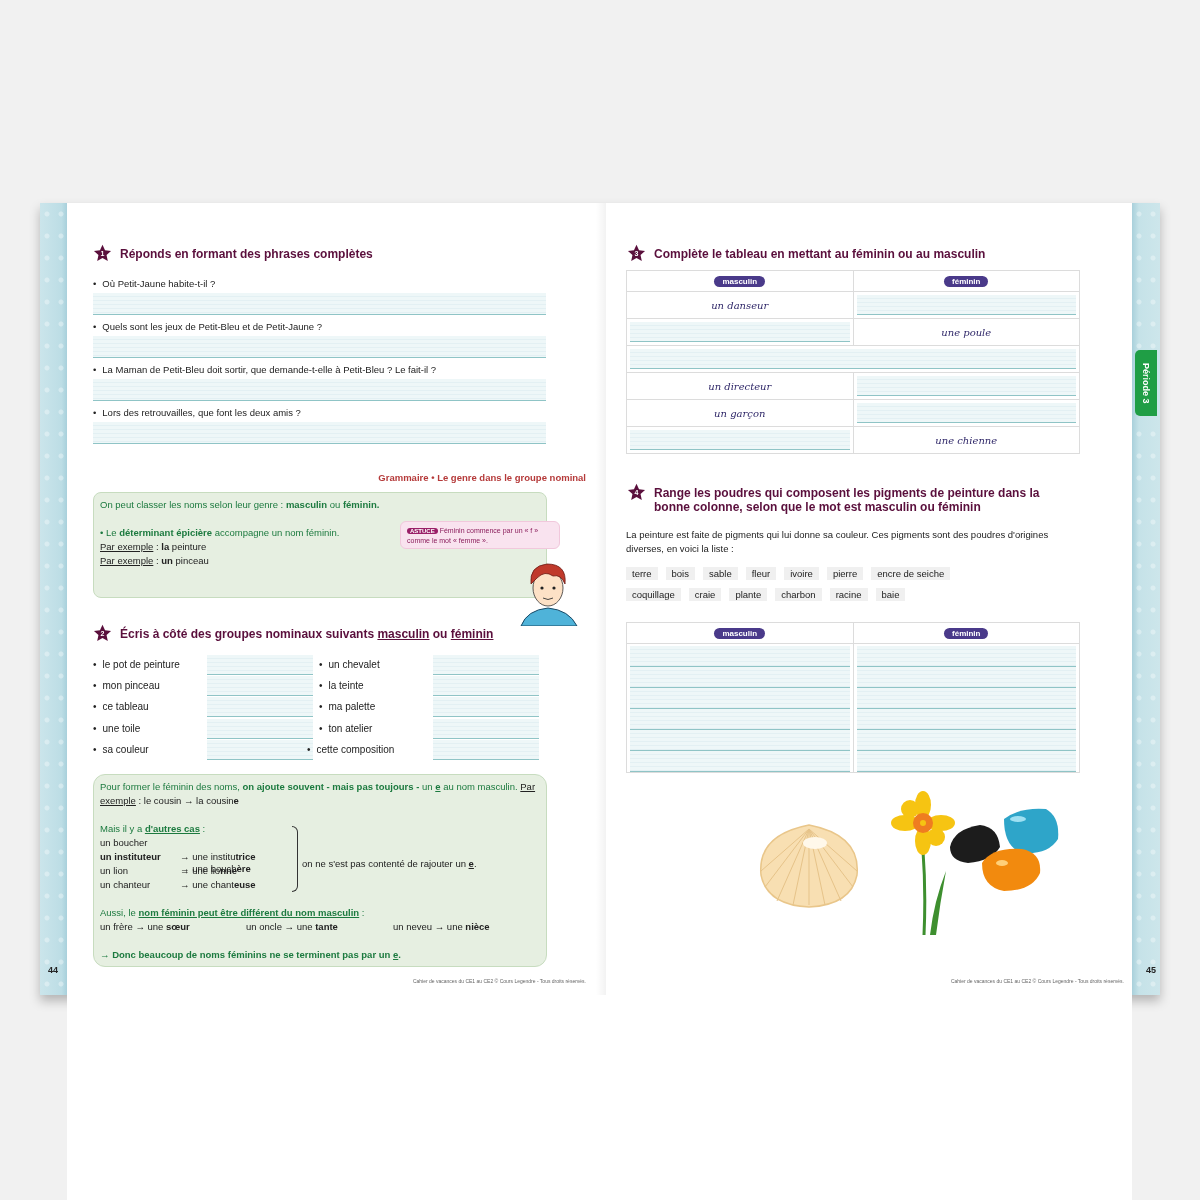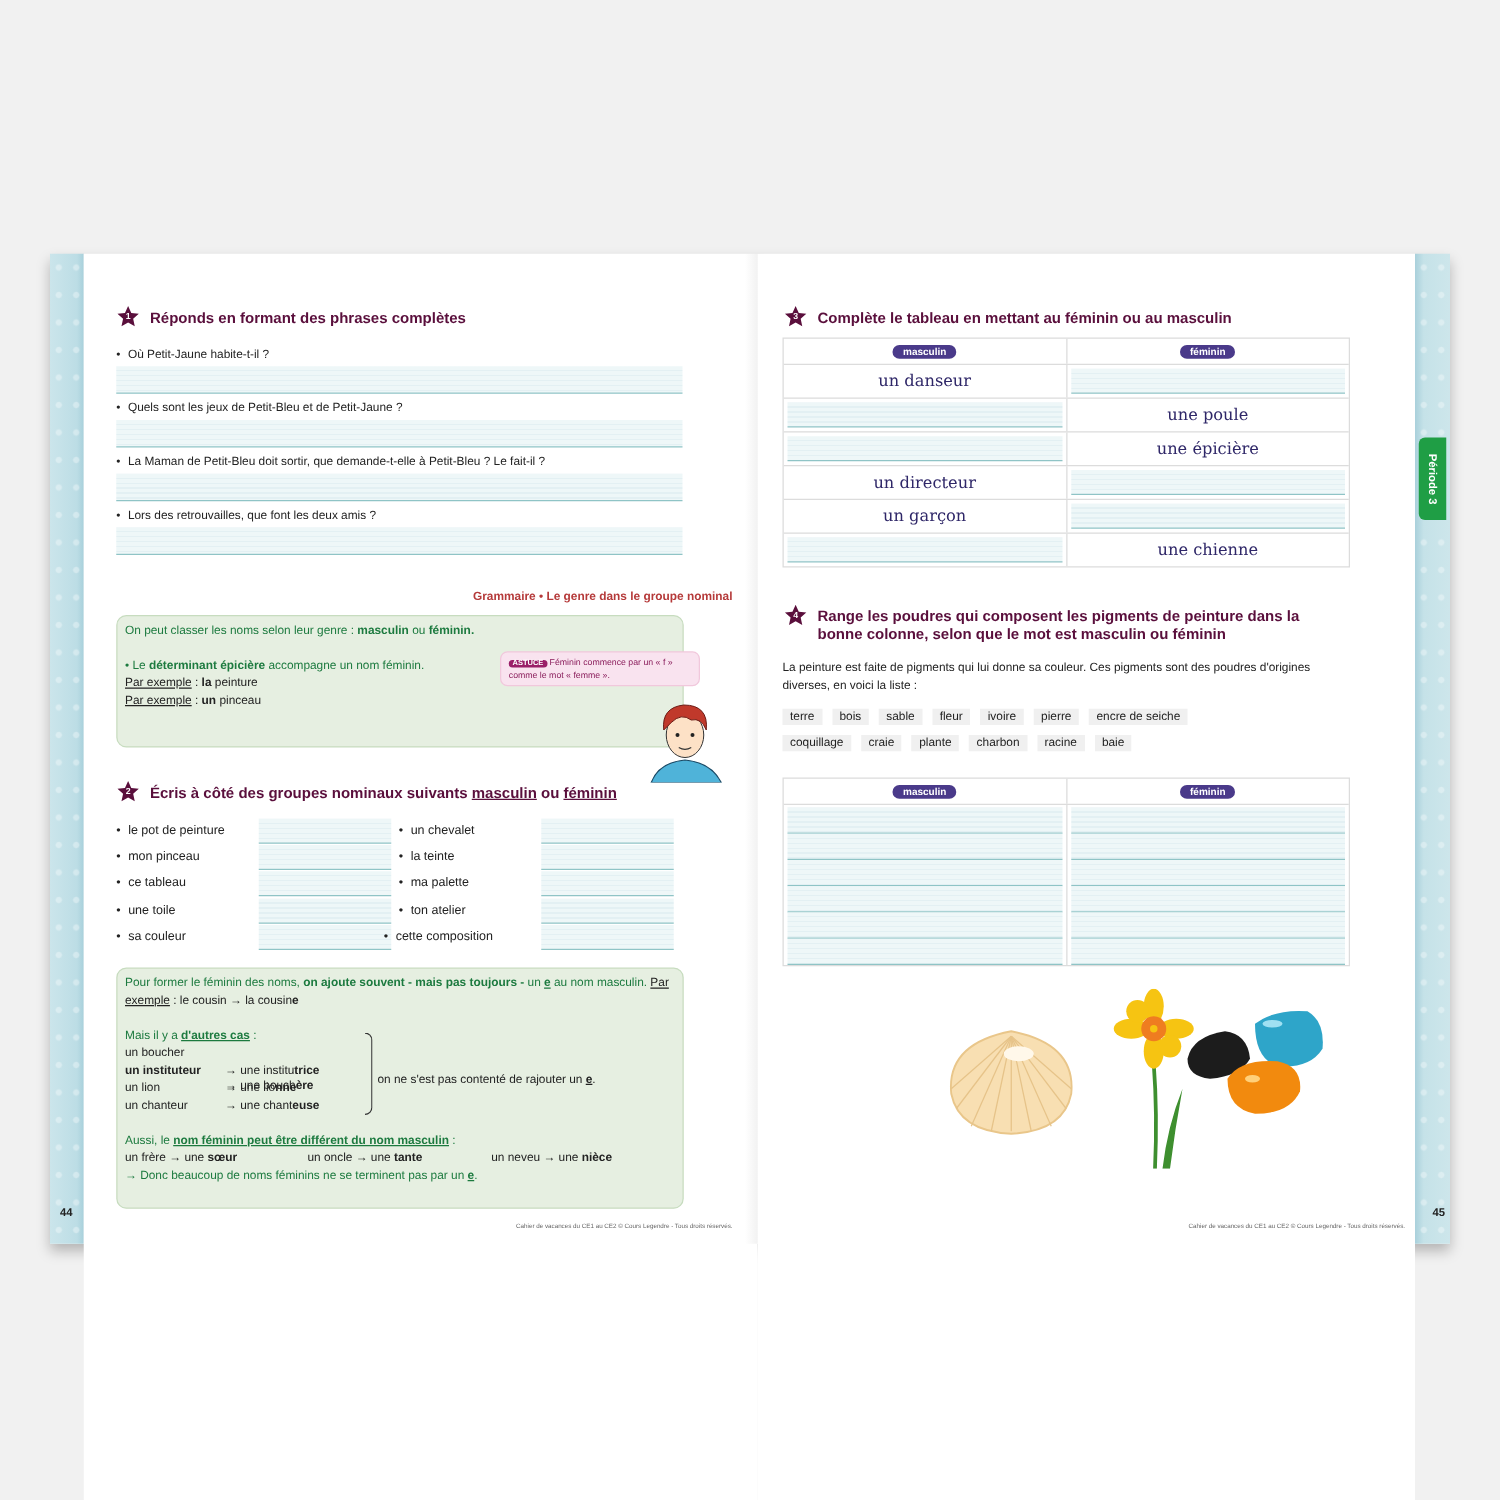--- a/index.html
+++ b/index.html
@@ -63,21 +63,21 @@
   .noun-item { position: absolute; font-size: 10px; color: #222; }
   .noun-item::before { content: "•"; margin-right: 6px; }
 
   
   .tbl { position: absolute; border: 1.3px solid #dcdcdc; }
   .tbl .row { display: flex; border-bottom: 1.3px solid #dcdcdc; }
   .tbl .row:last-child { border-bottom: none; }
   .tbl .cell { flex: 1; position: relative; border-right: 1.3px solid #dcdcdc; display: flex; align-items: center; justify-content: center; }
   .tbl .cell:last-child { border-right: none; }
   .pill { background: #4a3a8a; color: #fff; font-weight: bold; font-size: 8px; border-radius: 8px; padding: 1px 8px; }
-  .cursive { font-family: "DejaVu Serif", serif; color: #2f2768; font-size: 13px; text-align: right; }
+  .cursive { font-family: "DejaVu Serif", serif; font-style: italic; color: #2f2768; font-size: 10px; text-align: right; }
   .cell .wl { position: absolute; left: 3px; right: 3px; top: 3px; bottom: 3px;
     background: repeating-linear-gradient(180deg, #eef7f8 0px, #eef7f8 3px, #e3f0f3 3px, #e3f0f3 4px);
     border-bottom: 1.3px solid #8fc4c6; }
 
   .intro { position: absolute; font-size: 9.5px; line-height: 14px; color: #222; }
   .chips { position: absolute; display: flex; flex-wrap: wrap; gap: 4px 8px; width: 420px; }
   .chip { background: #f0f0f0; font-size: 9.5px; padding: 1px 6px; color: #222; }
 
   .illus { position: absolute; }
 </style>
@@ -170,21 +170,21 @@
     <div class="noun-item" style="left:252px; top:477px;">la teinte</div>
     <div class="noun-item" style="left:252px; top:498px;">ma palette</div>
     <div class="noun-item" style="left:252px; top:520px;">ton atelier</div>
     <div class="noun-item" style="left:240px; top:541px;">cette composition</div>
     <div class="write-line" style="left:366px; width:106px; top:452px; height:20px;"></div>
     <div class="write-line" style="left:366px; width:106px; top:473px; height:20px;"></div>
     <div class="write-line" style="left:366px; width:106px; top:494px; height:20px;"></div>
     <div class="write-line" style="left:366px; width:106px; top:516px; height:20px;"></div>
     <div class="write-line" style="left:366px; width:106px; top:537px; height:20px;"></div>
 
-    <div class="rule-box" style="left:26px; top:571px; width:454px; height:193px; padding:5px 6px;">
+    <div class="rule-box" style="left:26px; top:571px; width:454px; height:193px; padding:5px 6px;border-radius:12px;">
       <div>
         <span>Pour former le féminin des noms, </span><b>on ajoute souvent - mais pas toujours -</b><span> un </span><b class="ul">e</b><span> au nom masculin. </span><span class="k"><span class="ul">Par exemple</span><span> : le cousin → la cousin</span><b>e</b></span>
       </div>
       <div style="margin-top:14px;">
         <span>Mais il y a </span><b class="ul">d'autres cas</b><span> :</span>
       </div>
       <div class="k" style="position:relative; height:56px;">
         <div style="position:absolute; left:0; top:0;">un boucher</div>
         <div style="position:absolute; left:80px; top:0;margin-top:26px;"><span>→ une bouch</span><b>ère</b></div>
         <div style="position:absolute; left:0; top:14px;font-weight:bold;">un instituteur</div>
@@ -197,21 +197,21 @@
         <div style="position:absolute; left:202px; top:21px;"><span>on ne s'est pas contenté de rajouter un </span><b class="ul">e</b><span>.</span></div>
       </div>
       <div style="margin-top:14px;">
         <span>Aussi, le </span><b class="ul">nom féminin peut être différent du nom masculin</b><span> :</span>
       </div>
       <div class="k" style="position:relative; height:14px;">
         <div style="position:absolute; left:0;"><span>un frère → une </span><b>sœur</b></div>
         <div style="position:absolute; left:146px;"><span>un oncle → une </span><b>tante</b></div>
         <div style="position:absolute; left:293px;"><span>un neveu → une </span><b>nièce</b></div>
       </div>
-      <div style="">
+      <div style="margin-top:14px;font-weight:bold;">
         <span>→ Donc beaucoup de noms féminins ne se terminent pas par un </span><b class="ul">e</b><span>.</span>
       </div>
     </div>
 
     <div class="footer-note" style="right:20px; top:775px;">Cahier de vacances du CE1 au CE2 © Cours Legendre - Tous droits réservés.</div>
   </div>
 
   <div class="gutter"></div>
 
   <div class="page right">
@@ -247,23 +247,20 @@
         <div class="cell">
             <div class="wl"></div>
           </div>
         <div class="cell">
             <span class="cursive">une poule</span>
           </div>
       </div>
       <div class="row" style="height:27px;">
         <div class="cell">
             <div class="wl"></div>
-          </div>
-        <div class="cell">
-            <span class="cursive">une épicière</span>
           </div>
       </div>
       <div class="row" style="height:27px;">
         <div class="cell">
             <span class="cursive">un directeur</span>
           </div>
         <div class="cell">
             <div class="wl"></div>
           </div>
       </div>

